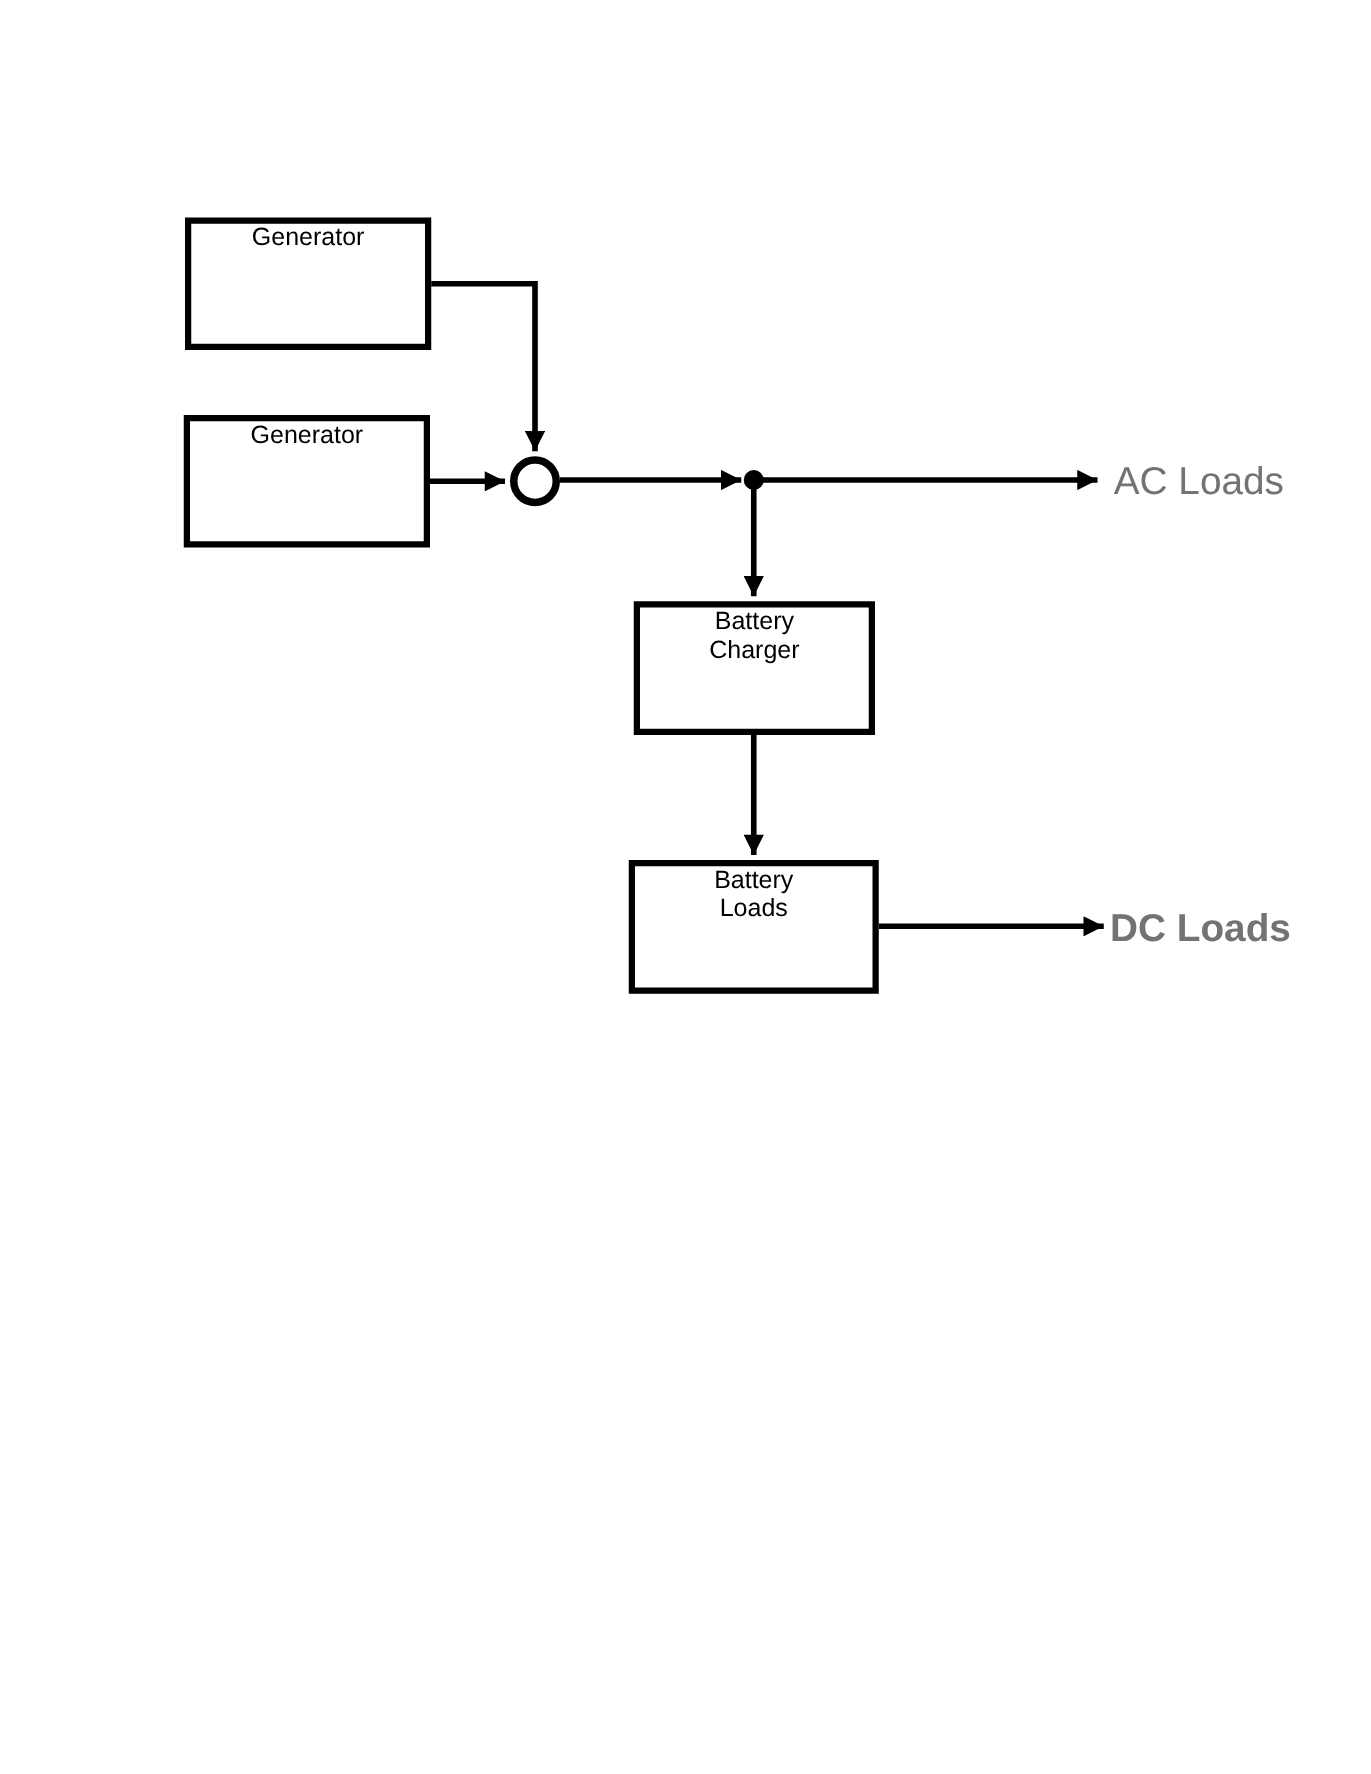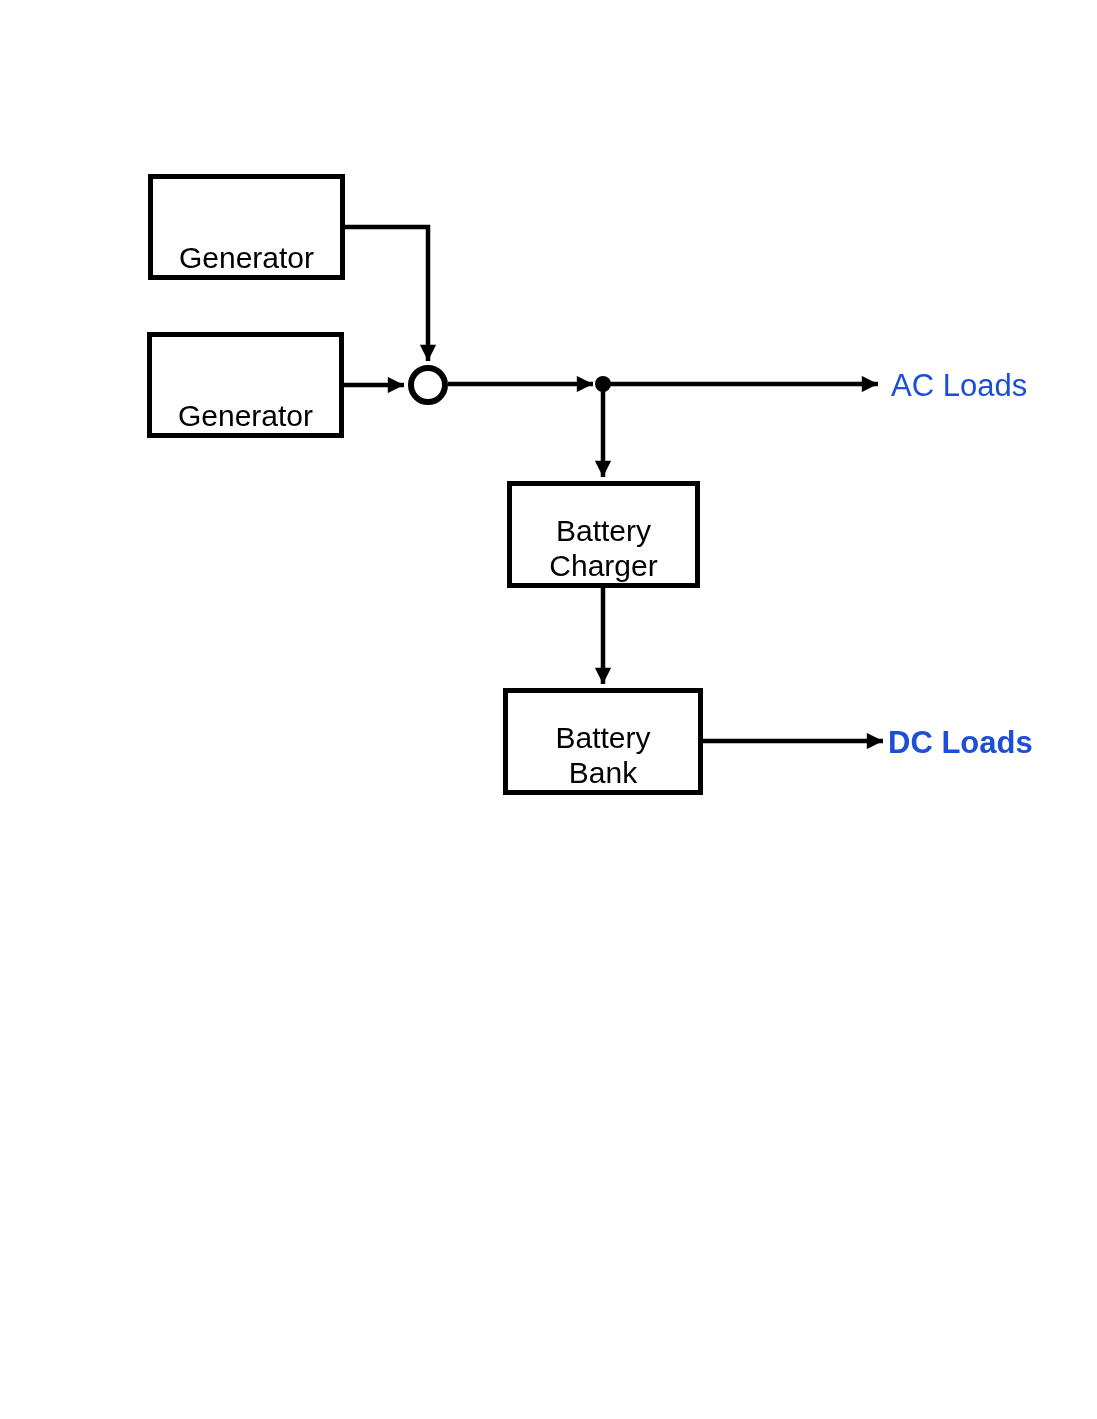--- a/index.html
+++ b/index.html
@@ -24,37 +24,37 @@
     height: 1419px;
   }
   .node-box {
     position: absolute;
     box-sizing: border-box;
     border: 5px solid #000000;
     background: #ffffff;
     display: flex;
     flex-direction: column;
     align-items: center;
-    justify-content: flex-end;
+    justify-content: flex-start;
     text-align: center;
-    font-size: 30px;
+    font-size: 20px;
     line-height: 1.15;
     color: #000000;
   }
   .node-generator-1 { left: 148px; top: 174px; width: 197px; height: 106px; }
   .node-generator-2 { left: 147px; top: 332px; width: 197px; height: 106px; }
   .node-battery-charger { left: 507px; top: 481px; width: 193px; height: 107px; }
   .node-battery-bank { left: 503px; top: 688px; width: 200px; height: 107px; }
   .load-label {
     position: absolute;
     font-size: 31px;
     line-height: 1;
     white-space: nowrap;
     transform: translateY(-50%);
-    color: #1d4ed8;
+    color: #737373;
     text-align: center;
   }
   .ac-loads-label { left: 891px; top: 385px; }
   .dc-loads-label { left: 888px; top: 742px; font-weight: bold; }
 </style>
 </head>
 <body>
 
 <div class="canvas">
 
@@ -92,20 +92,20 @@
     <span>Generator</span>
   </div>
 
   <div class="node-box node-battery-charger">
     <span>Battery</span>
     <span>Charger</span>
   </div>
 
   <div class="node-box node-battery-bank">
     <span>Battery</span>
-    <span>Bank</span>
+    <span>Loads</span>
   </div>
 
   <div class="load-label ac-loads-label">AC Loads</div>
 
   <div class="load-label dc-loads-label">DC Loads</div>
 
 </div>
 
 </body></html>

